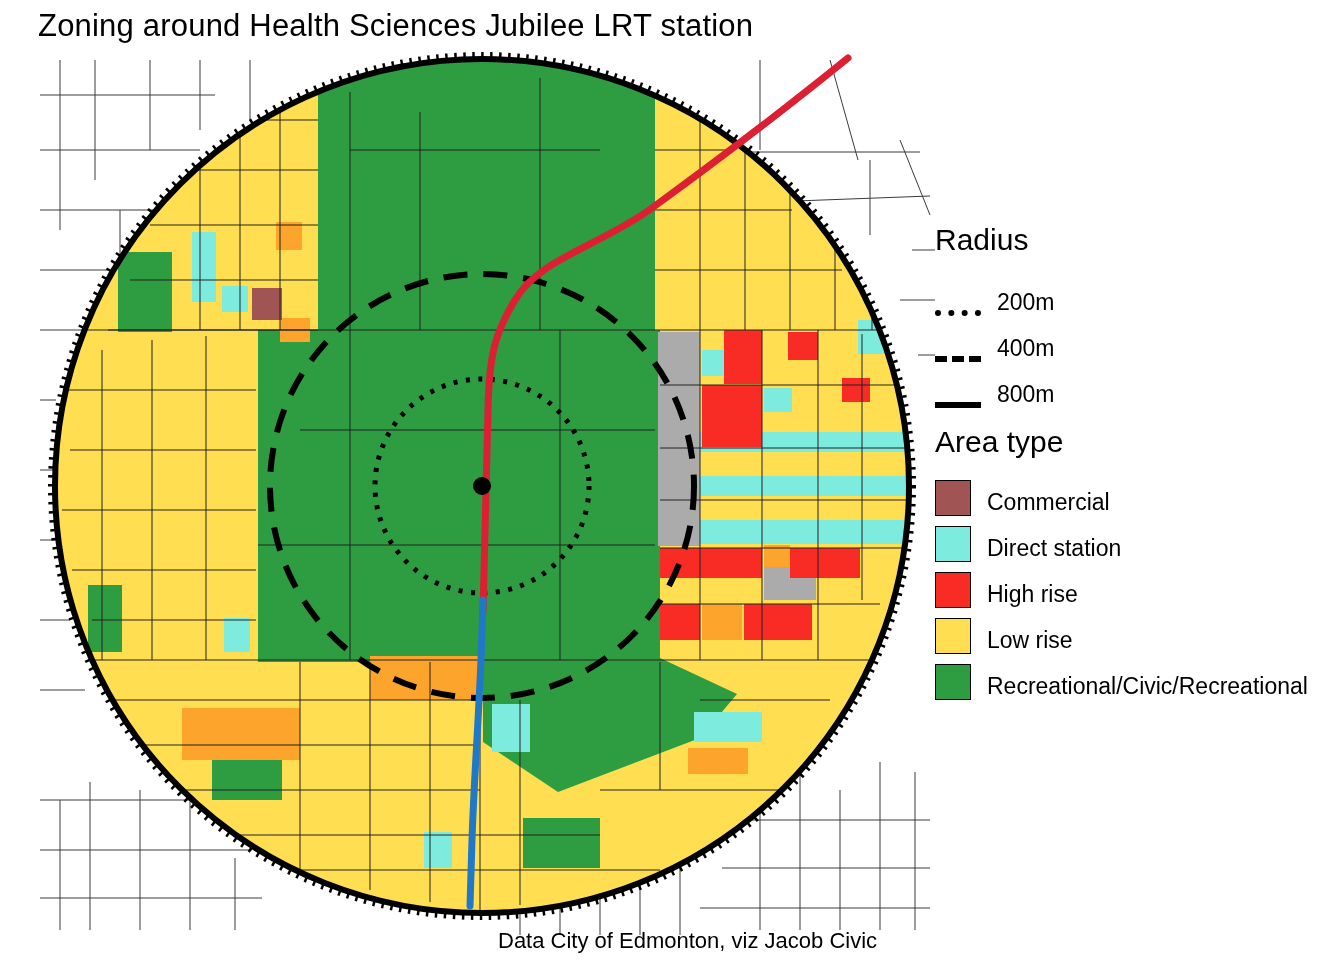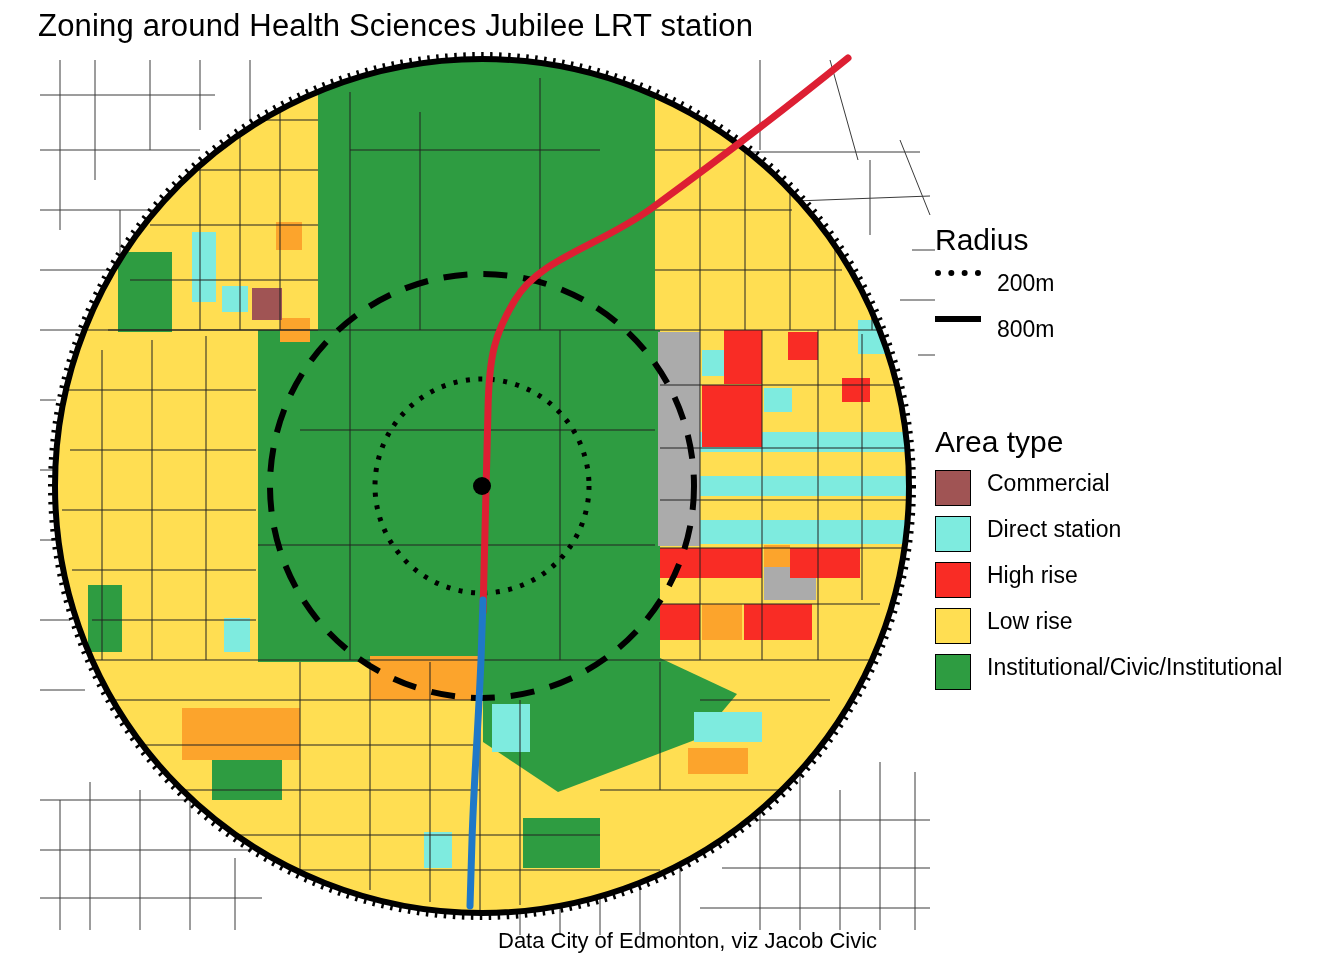--- a/index.html
+++ b/index.html
@@ -19,21 +19,21 @@
   .lrt-n{fill:none;stroke:var(--lrt-north,#DD1F33);stroke-width:7;stroke-linecap:round;}
   .lrt-s{fill:none;stroke:var(--lrt-south,#1F78C8);stroke-width:7;stroke-linecap:round;}
   .page-title{position:absolute;left:38px;top:8px;font-size:31px;letter-spacing:.2px;}
   .caption{position:absolute;left:498px;top:928px;font-size:22px;}
   .legend{position:absolute;}
   .legend-radius{left:935px;top:222px;}
   .legend-area{left:935px;top:424px;}
   .lg-head{font-size:30px;line-height:36px;}
   .legend-radius .lg-head{margin-bottom:12px;}
   .legend-area .lg-head{margin-bottom:10px;}
-  .lg-row{display:flex;align-items:flex-start;height:46px;gap:16px;}
+  .lg-row{display:flex;align-items:flex-end;height:46px;gap:16px;}
   .lsample{display:inline-block;width:46px;height:0;}
   .lsample.dotted{border-top:6px dotted #000;}
   .lsample.dashed{border-top:6px dashed #000;}
   .lsample.solid{border-top:6px solid #000;}
   .swatch{display:inline-block;width:36px;height:36px;border:1px solid #000;box-sizing:border-box;}
   .llab{font-size:23px;}
 </style>
 </head>
 <body>
 
@@ -126,20 +126,24 @@
 
   <div class="page-title">Zoning around Health Sciences Jubilee LRT station</div>
 
   <div class="legend legend-radius">
     <div class="lg-head">Radius</div>
     <div class="lg-row">
       <span class="lsample dotted"></span>
       <span class="llab">200m</span>
     </div>
     <div class="lg-row">
+      <span class="lsample dashed"></span>
+      <span class="llab">400m</span>
+    </div>
+    <div class="lg-row">
       <span class="lsample solid"></span>
       <span class="llab">800m</span>
     </div>
   </div>
 
   <div class="legend legend-area">
     <div class="lg-head">Area type</div>
     <div class="lg-row">
       <span class="swatch" style="background: rgb(160, 84, 84);"></span>
       <span class="llab">Commercial</span>
@@ -151,19 +155,19 @@
     <div class="lg-row">
       <span class="swatch" style="background: rgb(249, 44, 37);"></span>
       <span class="llab">High rise</span>
     </div>
     <div class="lg-row">
       <span class="swatch" style="background: rgb(255, 222, 82);"></span>
       <span class="llab">Low rise</span>
     </div>
     <div class="lg-row">
       <span class="swatch" style="background: rgb(46, 156, 65);"></span>
-      <span class="llab">Institutional/Civic/Institutional</span>
+      <span class="llab">Recreational/Civic/Recreational</span>
     </div>
   </div>
 
   <div class="caption">Data City of Edmonton, viz Jacob Civic</div>
 
 </div>
 
 </body></html>

